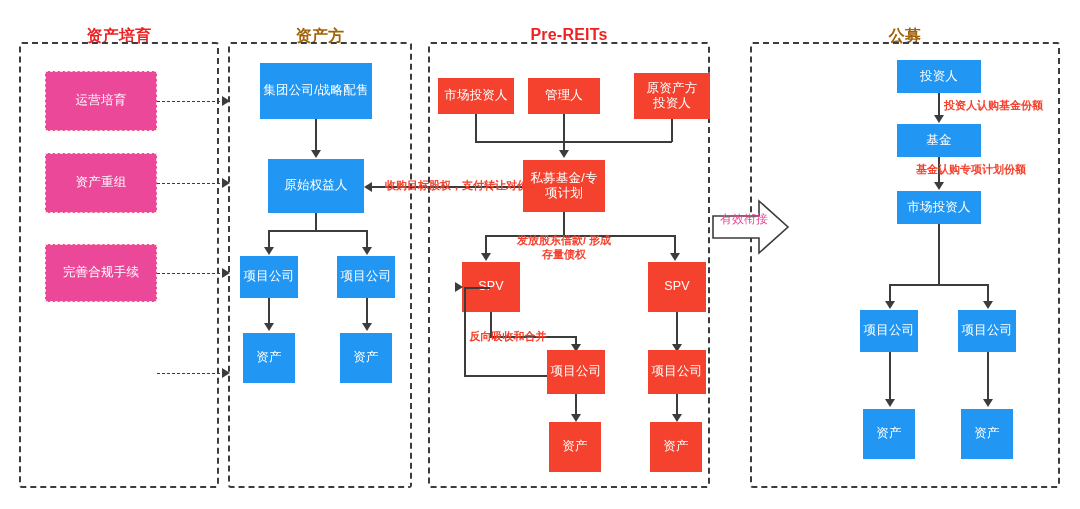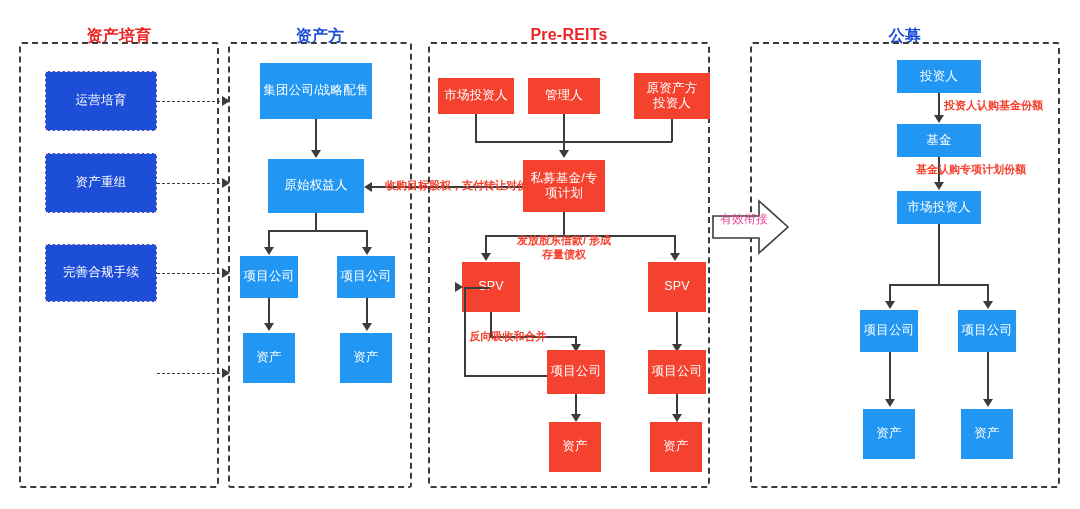--- a/index.html
+++ b/index.html
@@ -21,39 +21,39 @@
   }
   .lane-title{
     position:absolute;
     font-size:16px;
     font-weight:bold;
     text-align:center;
     white-space:nowrap;
     letter-spacing:.2px;
   }
   .t-red{color:#ee2222;}
-  .t-blue{color:#1d4ed8;}
+  .t-blue{color:#a16207;}
 
   
   .node{
     position:absolute;
     box-sizing:border-box;
     display:flex;
     align-items:center;
     justify-content:center;
     text-align:center;
     color:#ffffff;
     font-size:12.5px;
     line-height:1.22;
     letter-spacing:.2px;
     padding:2px 3px;
   }
   .blue{background:#2196f3;}
   .red{background:#f4422e;}
-  .red-dash{background:#1d4ed8;border:1px dashed #ffd9d2;}
+  .red-dash{background:#ec4899;border:1px dashed #ffd9d2;}
   .node span{display:block;}
 
   
   .ln{position:absolute;background:#3c3c3c;}
   .lnv{width:1.6px;}
   .lnh{height:1.6px;}
 
   
   .ah{position:absolute;width:0;height:0;}
   .ah-down{border-left:5px solid transparent;border-right:5px solid transparent;border-top:8px solid #3c3c3c;}

